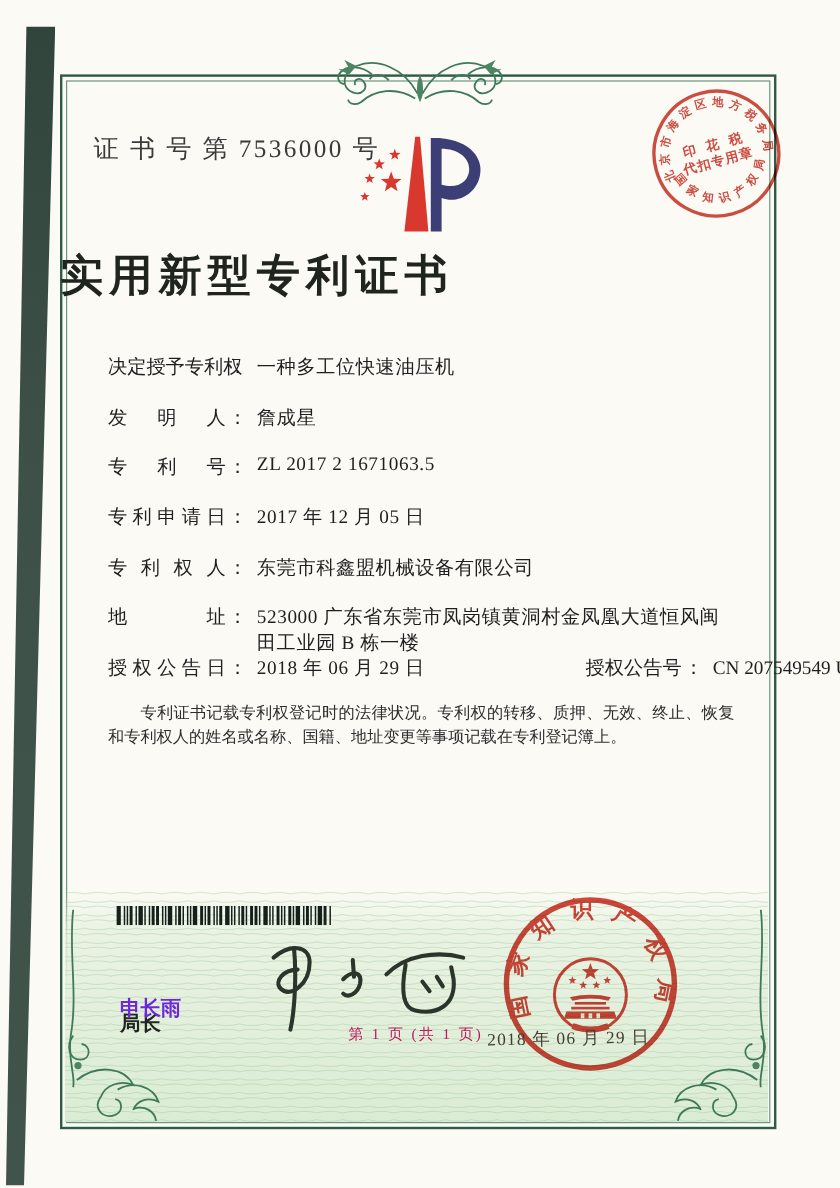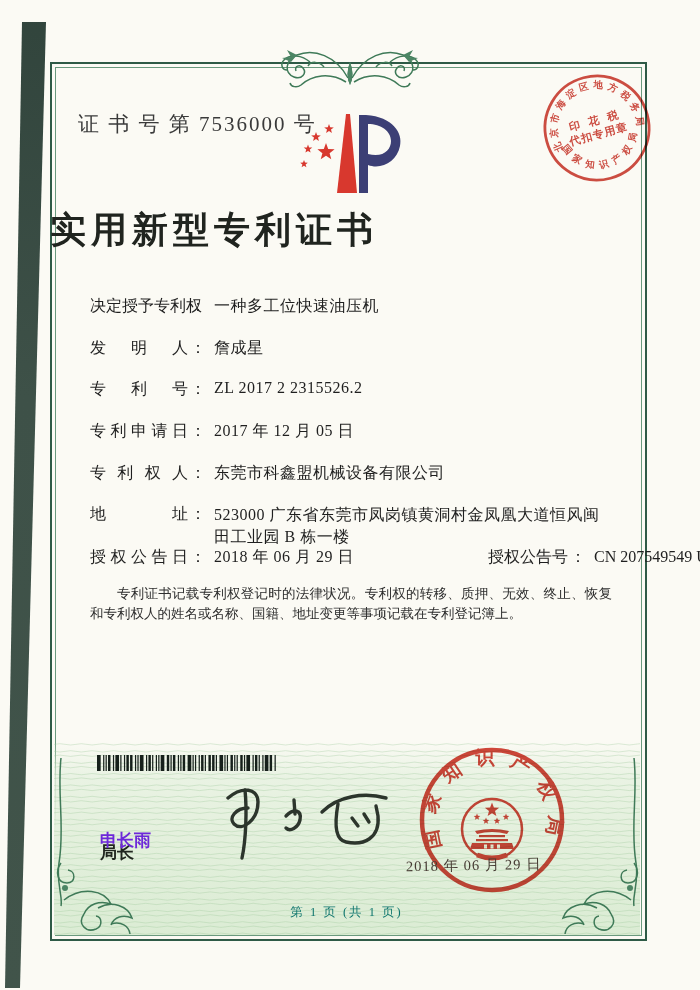--- a/index.html
+++ b/index.html
@@ -54,21 +54,21 @@
   #director-title{left:100px;top:801px;font-size:17px;font-weight:600;font-family:"Liberation Sans","DejaVu Sans",sans-serif;color:#20261f;margin-top:40px;}
   #director-name{left:100px;top:829px;font-size:17px;font-weight:600;font-family:"Liberation Sans","DejaVu Sans",sans-serif;color:#6d28d9;}
   #signature{left:198px;top:770px;}
   #signature path{fill:none;stroke:#2c352c;stroke-width:3.4;stroke-linecap:round;}
   
   #seal{left:407px;top:735px;mix-blend-mode:multiply;opacity:.93;}
   #seal .red{fill:#d23a2d;}
   #seal text{fill:#d23a2d;font-weight:bold;}
   #seal-date{left:406px;top:856px;font-size:14.5px;color:#463b33;letter-spacing:1px;transform:rotate(-1deg);}
   
-  #footer{left:50px;top:904px;width:593px;text-align:center;font-size:12.5px;color:#0f766e;letter-spacing:2px;}
+  #footer{left:50px;top:854px;width:593px;text-align:center;font-size:12.5px;color:#be185d;letter-spacing:2px;}
   
   #tax-stamp{left:527px;top:58px;mix-blend-mode:multiply;opacity:.88;}
   #tax-stamp text{fill:#c9352a;font-weight:bold;}
   
   .orn path{fill:none;stroke:#3f7a58;stroke-width:1.5;}
   .orn .fl{fill:#4c8564;stroke:none;}
 </style>
 </head>
 <body>
 
@@ -164,21 +164,21 @@
 
 <div class="abs" id="title">实用新型专利证书</div>
 
 <div class="row" style="top:296px">
   <span class="flabel">决定授予专利权</span><span class="fcolon">：</span><span class="fvalue">一种多工位快速油压机</span>
 </div>
 <div class="row" style="top:338px">
   <span class="flabel">发明人</span><span class="fcolon">：</span><span class="fvalue">詹成星</span>
 </div>
 <div class="row" style="top:379px">
-  <span class="flabel">专利号</span><span class="fcolon">：</span><span class="fvalue">ZL 2017 2 2315526.2</span>
+  <span class="flabel">专利号</span><span class="fcolon">：</span><span class="fvalue">ZL 2017 2 1671063.5</span>
 </div>
 <div class="row" style="top:421px">
   <span class="flabel">专利申请日</span><span class="fcolon">：</span><span class="fvalue">2017 年 12 月 05 日</span>
 </div>
 <div class="row" style="top:463px">
   <span class="flabel">专利权人</span><span class="fcolon">：</span><span class="fvalue">东莞市科鑫盟机械设备有限公司</span>
 </div>
 <div class="row" style="top:504px">
   <span class="flabel">地址</span><span class="fcolon">：</span><span class="fvalue wrap">523000 广东省东莞市凤岗镇黄洞村金凤凰大道恒风闽田工业园 B 栋一楼</span>
 </div>

